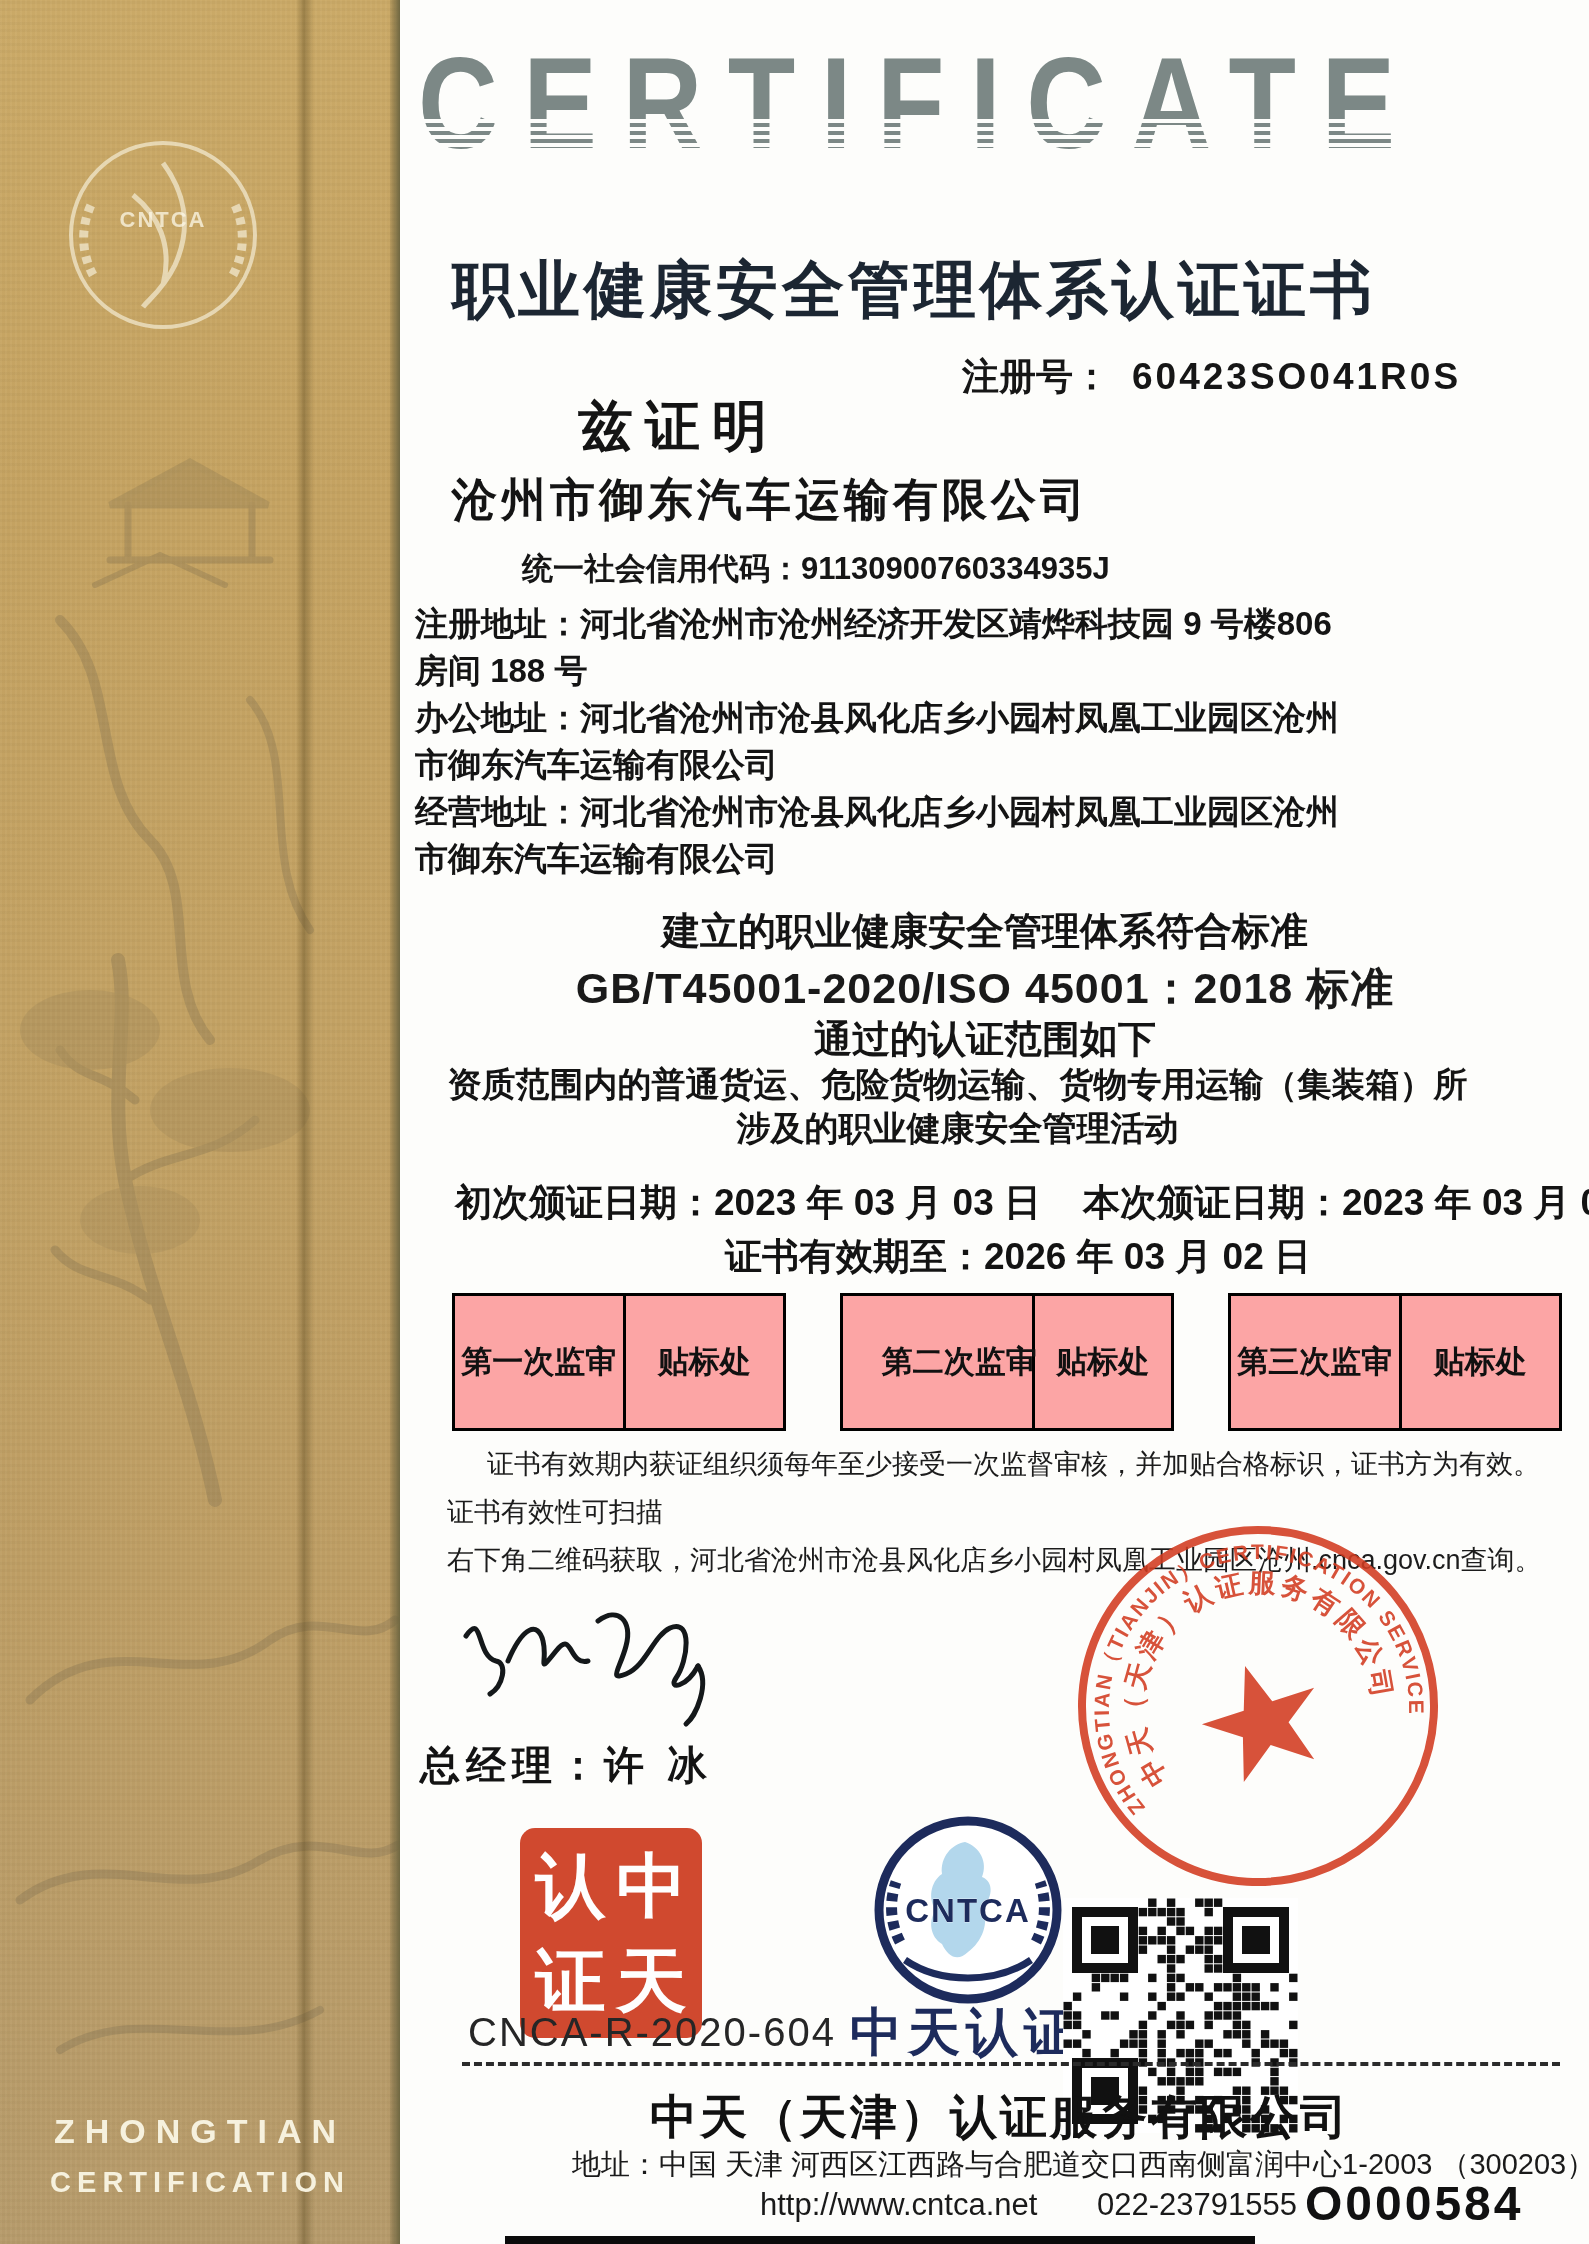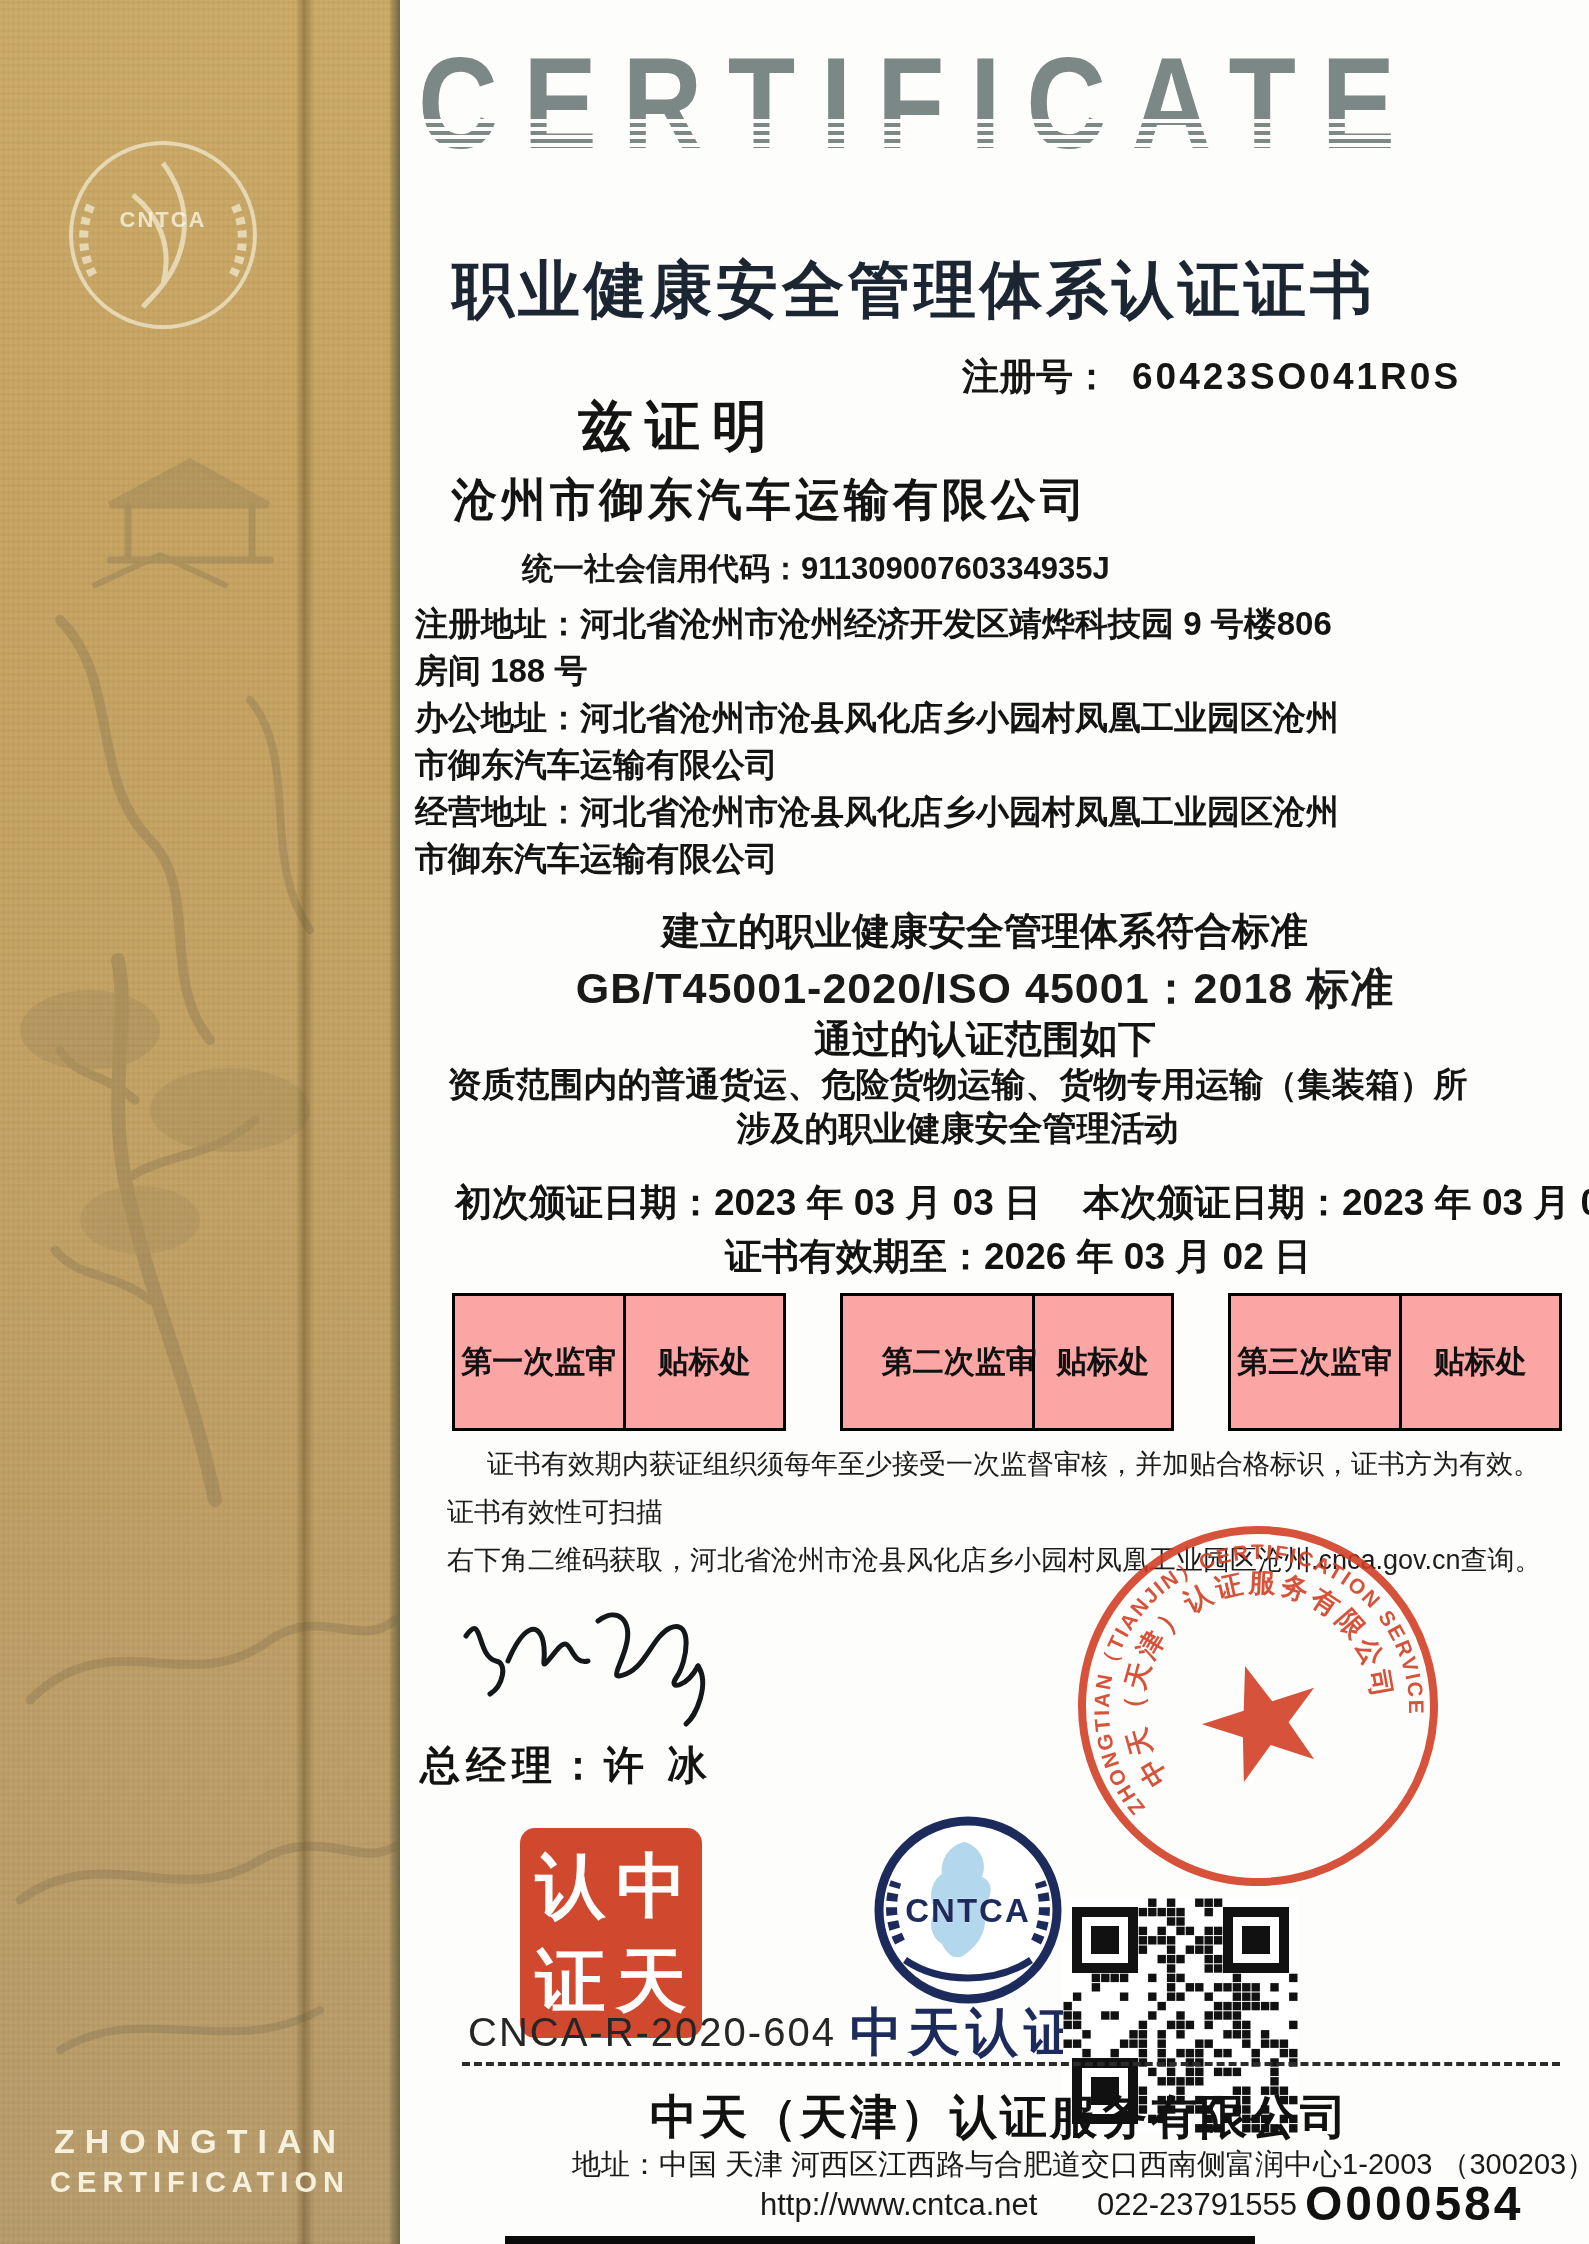--- a/index.html
+++ b/index.html
@@ -22,21 +22,21 @@
   .sidebar-seam {
     position:absolute; left:296px; top:0; width:18px; height:2244px;
     background:linear-gradient(90deg, rgba(90,72,32,0) 0%, rgba(90,72,32,.42) 45%, rgba(90,72,32,0) 100%);
   }
   .sidebar-edge {
     position:absolute; left:390px; top:0; width:10px; height:2244px;
     background:linear-gradient(90deg, rgba(80,70,40,.15), #6f6742);
   }
   .sidebar-brand-1 {
     left:0; top:2112px; width:400px; text-align:center;
-    font-size:34px; font-weight:600; letter-spacing:10px; color:#f6f1de;margin-top:10px;
+    font-size:34px; font-weight:600; letter-spacing:10px; color:#f6f1de;
   }
   .sidebar-brand-2 {
     left:0; top:2166px; width:400px; text-align:center;
     font-size:29px; font-weight:600; letter-spacing:6px; color:#f6f1de;
   }
 
   
   .cert-header {
     position:absolute; left:418px; top:28px; width:1160px; height:155px;
     font-size:130px; font-weight:bold; letter-spacing:30px; line-height:150px;

